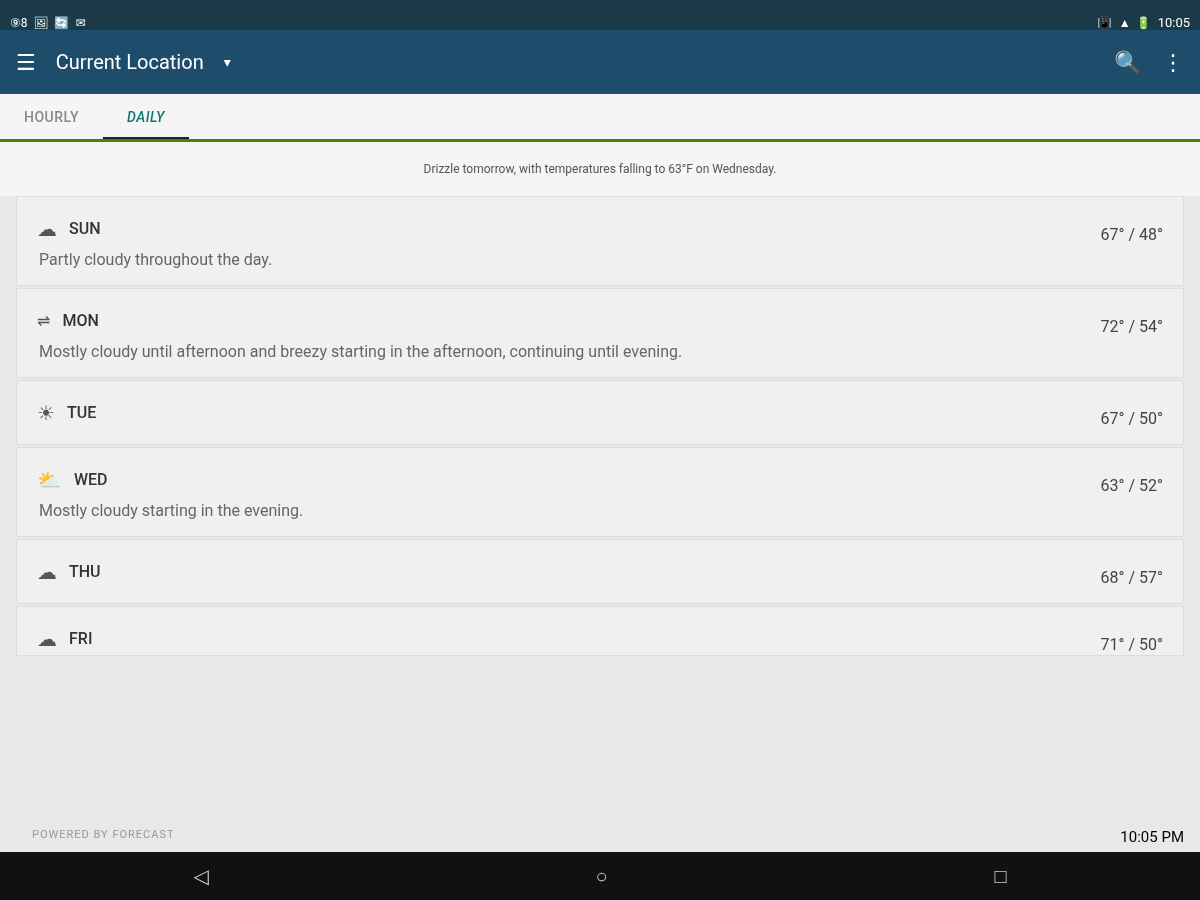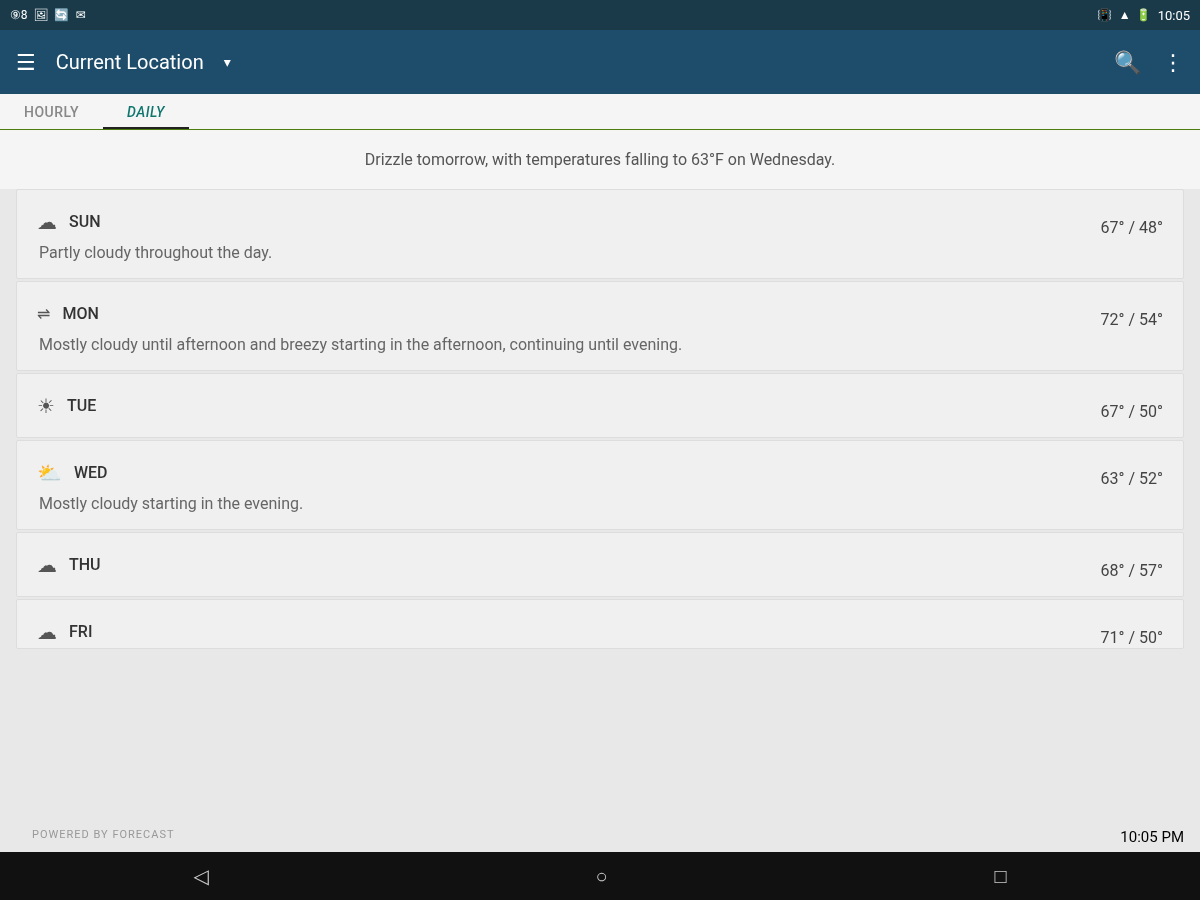--- a/index.html
+++ b/index.html
@@ -10,21 +10,21 @@
       background: #e8e8e8;
       overflow: hidden;
       position: relative;
     }
 
     
     .status-bar {
       height: 30px;
       background: #1a3a4a;
       display: flex;
-      align-items: center;
+      align-items: flex-end;
       justify-content: space-between;
       padding: 0 10px;
     }
     .status-bar-left {
       display: flex;
       gap: 6px;
       align-items: center;
     }
     .status-bar-right {
       display: flex;
@@ -78,22 +78,22 @@
       color: white;
       font-size: 22px;
       cursor: pointer;
     }
 
     
     .tabs {
       background: #f5f5f5;
       display: flex;
       align-items: flex-end;
-      height: 36px;
-      border-bottom: 1px solid #4d7c0f;
+      height: 48px;
+      border-bottom: 3px solid #4d7c0f;
     }
     .tab {
       padding: 0 24px;
       height: 100%;
       display: flex;
       align-items: center;
       font-size: 14px;
       font-weight: 500;
       color: #888;
       cursor: pointer;
@@ -112,21 +112,21 @@
       right: 0;
       height: 2px;
       background: #222;
     }
 
     
     .summary {
       padding: 20px 16px;
       text-align: center;
       color: #555;
-      font-size: 16px;
+      font-size: 12px;
       background: #f5f5f5;
     }
 
     
     .forecast-list {
       padding: 0 16px;
       background: #e8e8e8;
       display: flex;
       flex-direction: column;
       gap: 2px;

